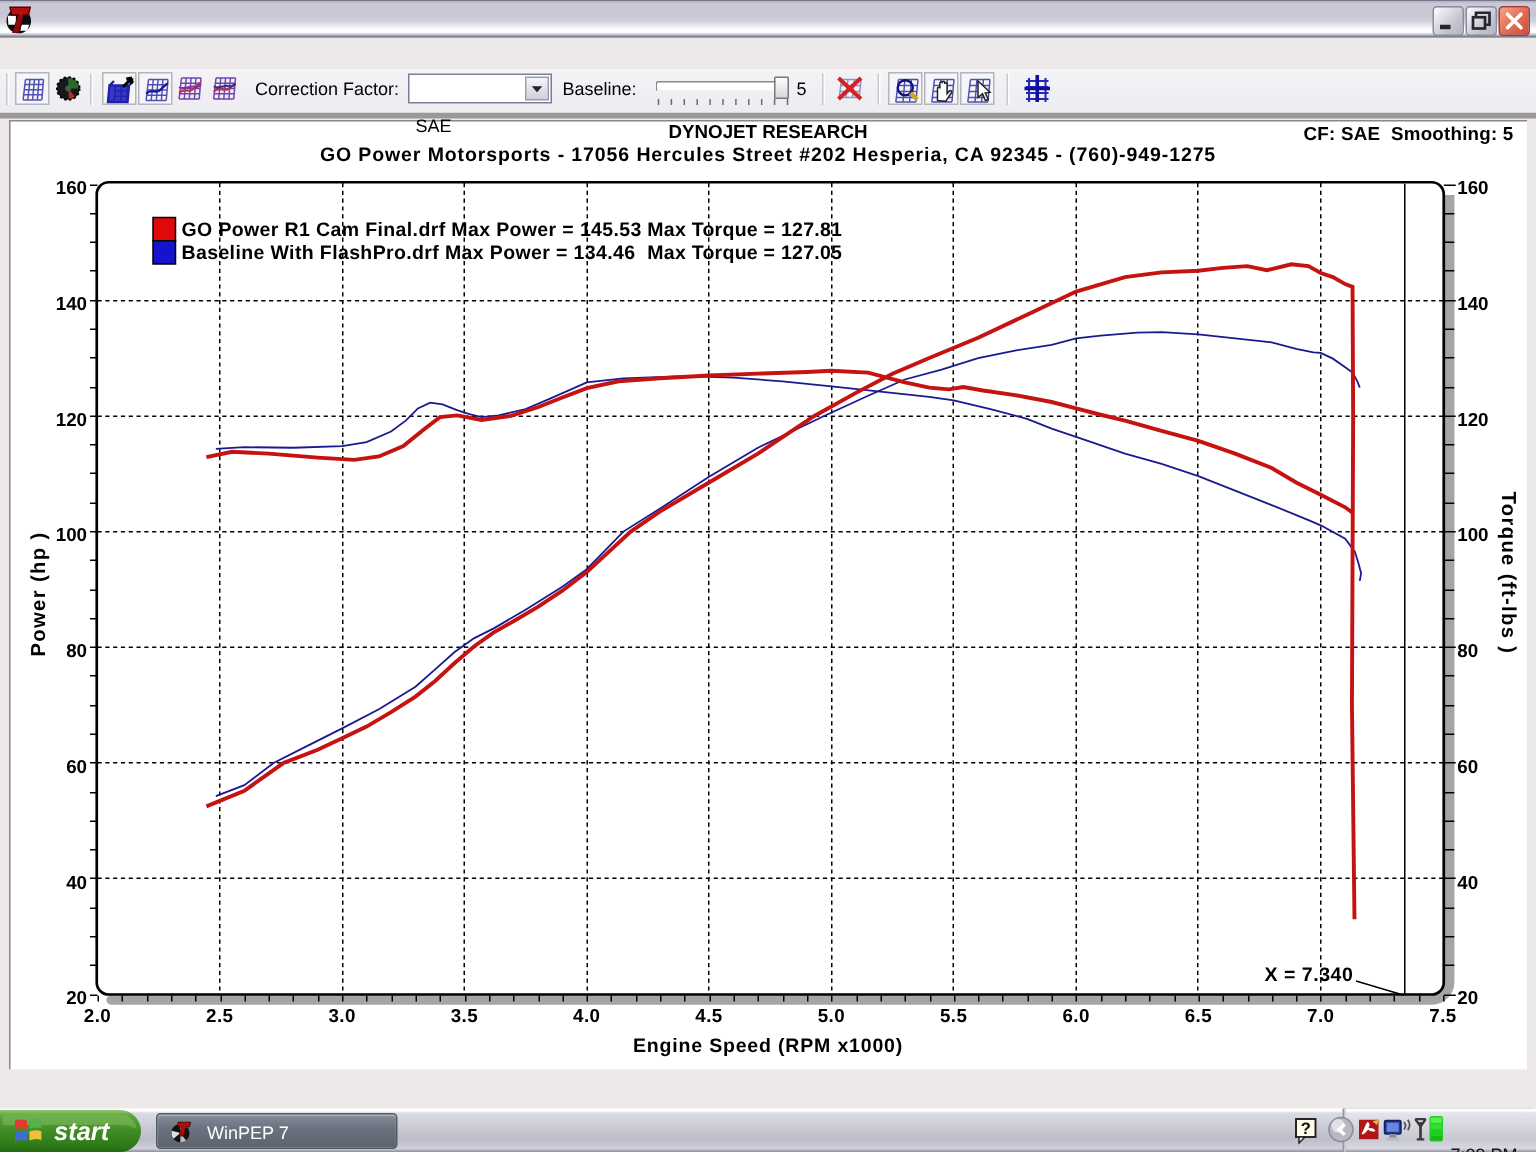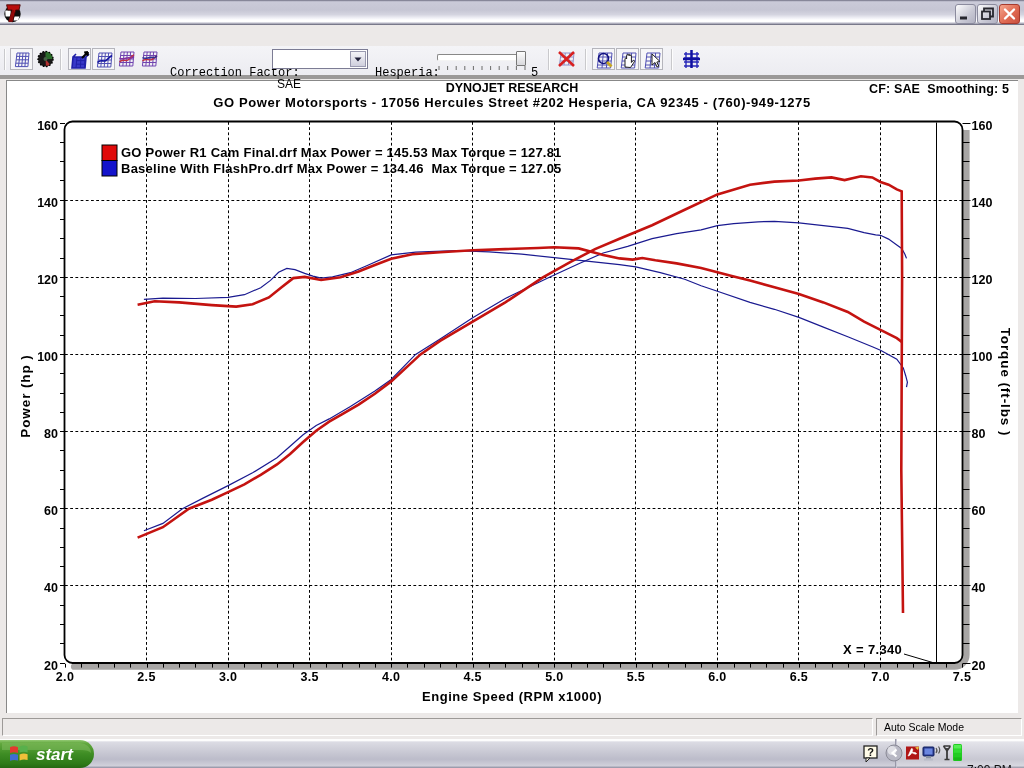--- a/index.html
+++ b/index.html
@@ -18,21 +18,21 @@
 
 #menubar { position:absolute; left:0; top:25px; width:1024px; height:21px;
   background:linear-gradient(#e9e9f1, #f2f2f7 55%, #fcfcfe); border-bottom:1px solid #fff; }
 #menubar span { position:absolute; top:4px; font-size:11.5px; color:#000; }
 
 #toolbar { position:absolute; left:0; top:46px; width:1024px; height:29px;
   background:linear-gradient(#f4f4f7,#ececf1); }
 .tsep { position:absolute; top:3px; width:2px; height:21px; border-left:1px solid #c9c9cc; border-right:1px solid #fdfdfd; }
 .tbtn { position:absolute; top:2px; width:23px; height:22px; }
 .tbtn.checked { background:#f6f6f8; border:1px solid #b5b5bc; }
-.tlabel { position:absolute; top:20px; font-size:12px; color:#000;font-family:Liberation Mono, monospace; }
+.tlabel { position:absolute; top:6px; font-size:12px; color:#000; }
 #cfbox { position:absolute; left:272px; top:3px; width:96px; height:20px; background:#fff; border:1px solid #7c7c94; }
 #cfbox .cftext { position:absolute; left:4px; top:2px; font-size:12px;margin-top:25px; }
 #cfbox .cfarrow { position:absolute; right:1px; top:1px; width:16px; height:16px;
   background:linear-gradient(#f4f4f8,#cfcfdd); border:1px solid #9a9ab0; }
 #slider { position:absolute; left:437px; top:6px; width:92px; height:20px; }
 #slidertrack { position:absolute; left:0; top:2px; width:88px; height:7px; background:#fff;
   border:1px solid; border-color:#888 #f4f4f4 #f4f4f4 #888; border-radius:2px; }
 #sliderthumb { position:absolute; left:79px; top:-1px; width:10px; height:15px; background:linear-gradient(#fdfdfd,#d8d8dc);
   border:1px solid #777; border-radius:1px; }
 #sliderticks { position:absolute; left:0; top:14px; }
@@ -332,21 +332,21 @@
       <path d="M4.5,13 C8,9.5 11,13 14,11.5 C16,10.5 17.5,8.5 19,8" stroke="#c03040" stroke-width="1.4" fill="none"></path>
       <path d="M4.5,9.5 C8,12 12,8 15,9.5 C16.5,10.3 18,8.5 19,8" stroke="#303090" stroke-width="1.4" fill="none"></path>
     </svg></div>
     <span class="tlabel" style="left:170px">Correction Factor:</span>
     <div id="cfbox">
         <span class="cftext">SAE</span>
       <div class="cfarrow"><svg width="14" height="14" viewBox="0 0 14 14">
             <path d="M3.5,5.5 L10.5,5.5 L7,9.5 Z" fill="#20203a"></path>
           </svg></div>
     </div>
-    <span class="tlabel" style="left:375px">Hesperia:</span>
+    <span class="tlabel" style="left:375px">Baseline:</span>
     <div id="slider">
       <div id="slidertrack"></div>
       <div id="sliderthumb"></div>
       <svg id="sliderticks" width="92" height="6" viewBox="0 0 92 6">
         <g stroke="#6a6a6a" stroke-width="1">
         <line x1="2" y1="0" x2="2" y2="4"></line>
             <line x1="10.6" y1="0" x2="10.6" y2="4"></line>
             <line x1="19.2" y1="0" x2="19.2" y2="4"></line>
         <line x1="27.8" y1="0" x2="27.8" y2="4"></line>
             <line x1="36.4" y1="0" x2="36.4" y2="4"></line>
@@ -394,25 +394,20 @@
     <div class="tsep" style="left:671px"></div>
     <div class="tbtn" style="left:680px"><svg viewBox="0 0 23 22" width="23" height="22">
       <g stroke="#2828b8" stroke-width="1.4" fill="none">
         <path d="M4,6 L19,6 M4,10 L19,10 M4,14 L19,14 M4,18 L19,18"></path>
         <path d="M6,4 L6,20 M11.5,2 L11.5,20 M17,4 L17,20"></path>
       </g>
       <path d="M11.5,2 L11.5,20 M3,11 L20,11" stroke="#1010a0" stroke-width="2.4"></path>
     </svg></div>
   </div>
 
-  <div id="statusbar">
-    <div class="spanel" style="left:2px; width:871px;"></div>
-    <div class="spanel" style="left:876px; width:146px;"></div>
-    <span class="stext">Auto Scale Mode</span>
-  </div>
 
   <div id="taskbar">
     <div id="tray"></div>
     <div id="startbtn"><svg width="98" height="28" viewBox="0 0 98 28">
       <defs>
         <linearGradient id="sg" x1="0" y1="0" x2="0" y2="1">
           <stop offset="0" stop-color="#93c973"></stop>
               <stop offset="0.12" stop-color="#62a83e"></stop>
           <stop offset="0.5" stop-color="#3e8d24"></stop>
               <stop offset="0.85" stop-color="#2e7a18"></stop>
@@ -422,20 +417,30 @@
       <path d="M0,0 L80,0 A14,14 0 0 1 80,28 L0,28 Z" fill="url(#sg)"></path>
       <path d="M2,3 L80,3 A11,10 0 0 1 91,13 L91,13 A11,4 0 0 0 80,10 L2,10 Z" fill="#7db95c" opacity="0.55"></path>
       <g transform="translate(10,5)">
         <path d="M0,2.2 Q4,0.4 8,2.2 L8,8 Q4,6.4 0,8 Z" fill="#e23a2e"></path>
         <path d="M9.6,1.6 Q13.6,-0.4 17.6,1.4 L17.6,7.4 Q13.6,5.8 9.6,7.6 Z" fill="#58b04c"></path>
         <path d="M0,9.8 Q4,8.2 8,9.8 L8,15.6 Q4,14.2 0,15.8 Z" fill="#3f6dd0"></path>
         <path d="M9.6,9.4 Q13.6,7.6 17.6,9.2 L17.6,15 Q13.6,13.6 9.6,15.4 Z" fill="#efc03a"></path>
       </g>
       <text x="36" y="20" font-family="Liberation Sans, sans-serif" font-size="17" font-weight="bold" font-style="italic" fill="#fff">start</text>
     </svg></div>
+    <div id="taskbtn">
+      <svg style="position:absolute;left:8px;top:4px" width="16" height="16" viewBox="0 0 20 21">
+        <circle cx="9" cy="11" r="8" fill="#111"></circle>
+        <path d="M9,3 A8,8 0 0 1 15,5.5 L9,11 Z" fill="#eee"></path>
+        <path d="M3,16 A8,8 0 0 1 1.6,9 L9,11 Z" fill="#ddd"></path>
+        <path d="M14,17.5 A8,8 0 0 1 9,19 L9,11 Z" fill="#c0c0c0"></path>
+        <path d="M7.2,1.5 L18,1.5 L17,5.5 L13.6,5.5 L11.8,13.5 L8.2,13.5 L10,5.5 L6.3,5.5 Z" fill="#c00808" stroke="#400404" stroke-width="0.8"></path>
+      </svg>
+      <span class="ttxt">WinPEP 7</span>
+    </div>
     <svg id="trayicons" style="position:absolute;left:860px;top:0" width="110" height="29" viewBox="0 0 110 29">
 
       <rect x="4" y="7" width="13" height="12" fill="#fffbe8" stroke="#222" stroke-width="1.3"></rect>
       <path d="M6,19 L6,23 L10,19 Z" fill="#fffbe8" stroke="#222" stroke-width="1"></path>
       <text x="10.5" y="17" text-anchor="middle" font-size="11" font-weight="bold" fill="#111">?</text>
 
       <circle cx="34" cy="14" r="8" fill="#b8b8c4" stroke="#8a8a96" stroke-width="1"></circle>
       <circle cx="32" cy="11.5" r="4.5" fill="#e8e8ee" opacity="0.8"></circle>
       <path d="M36.5,10.5 L32.5,14 L36.5,17.5" fill="none" stroke="#fff" stroke-width="2.2"></path>
 

